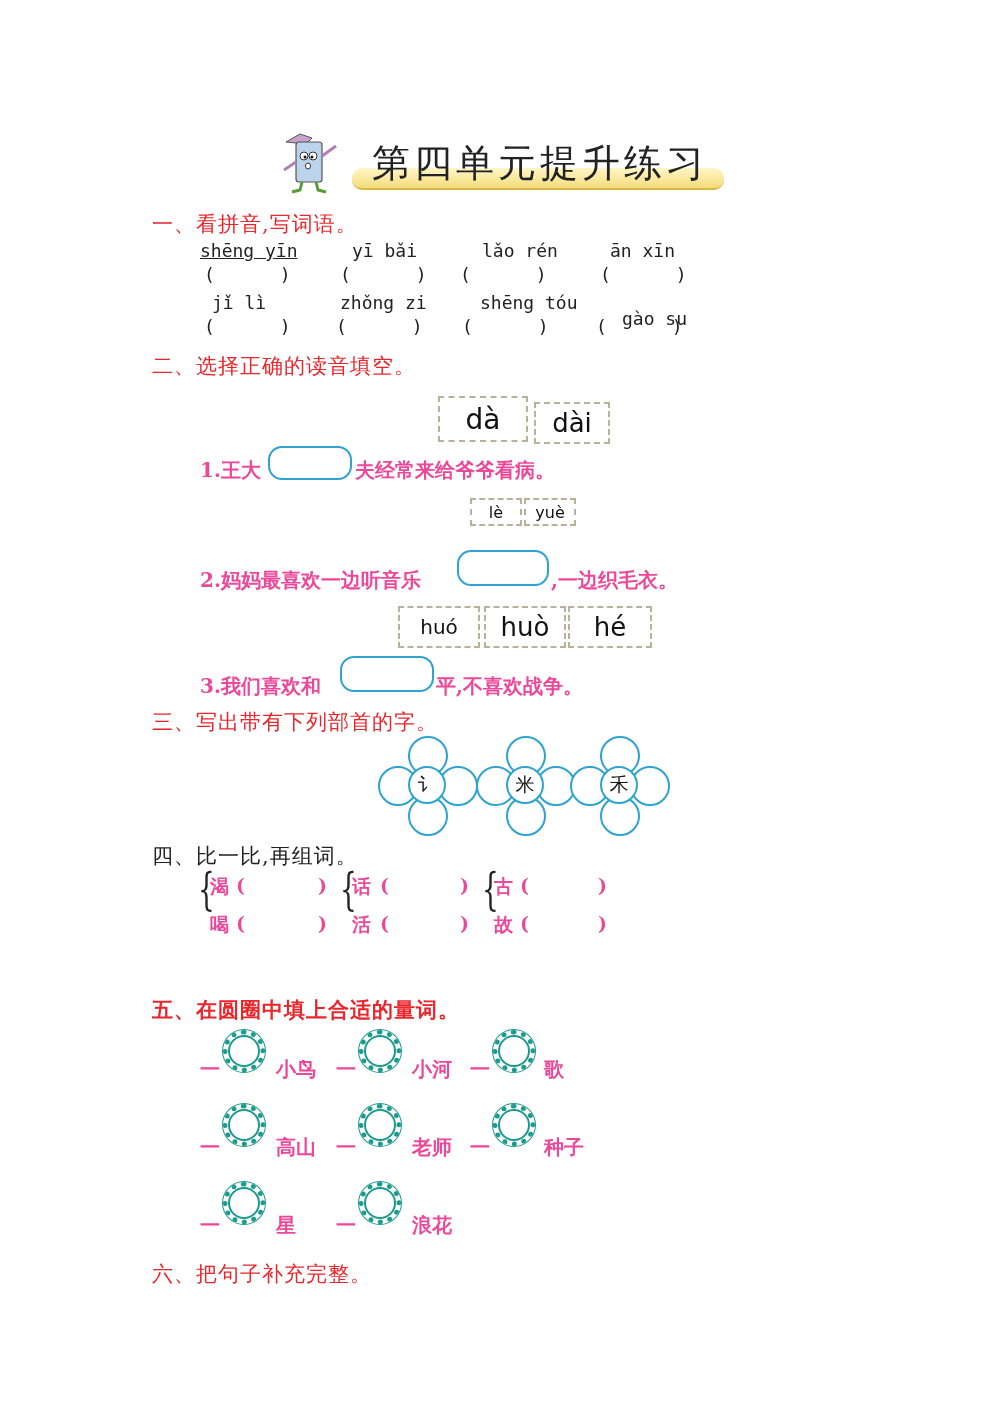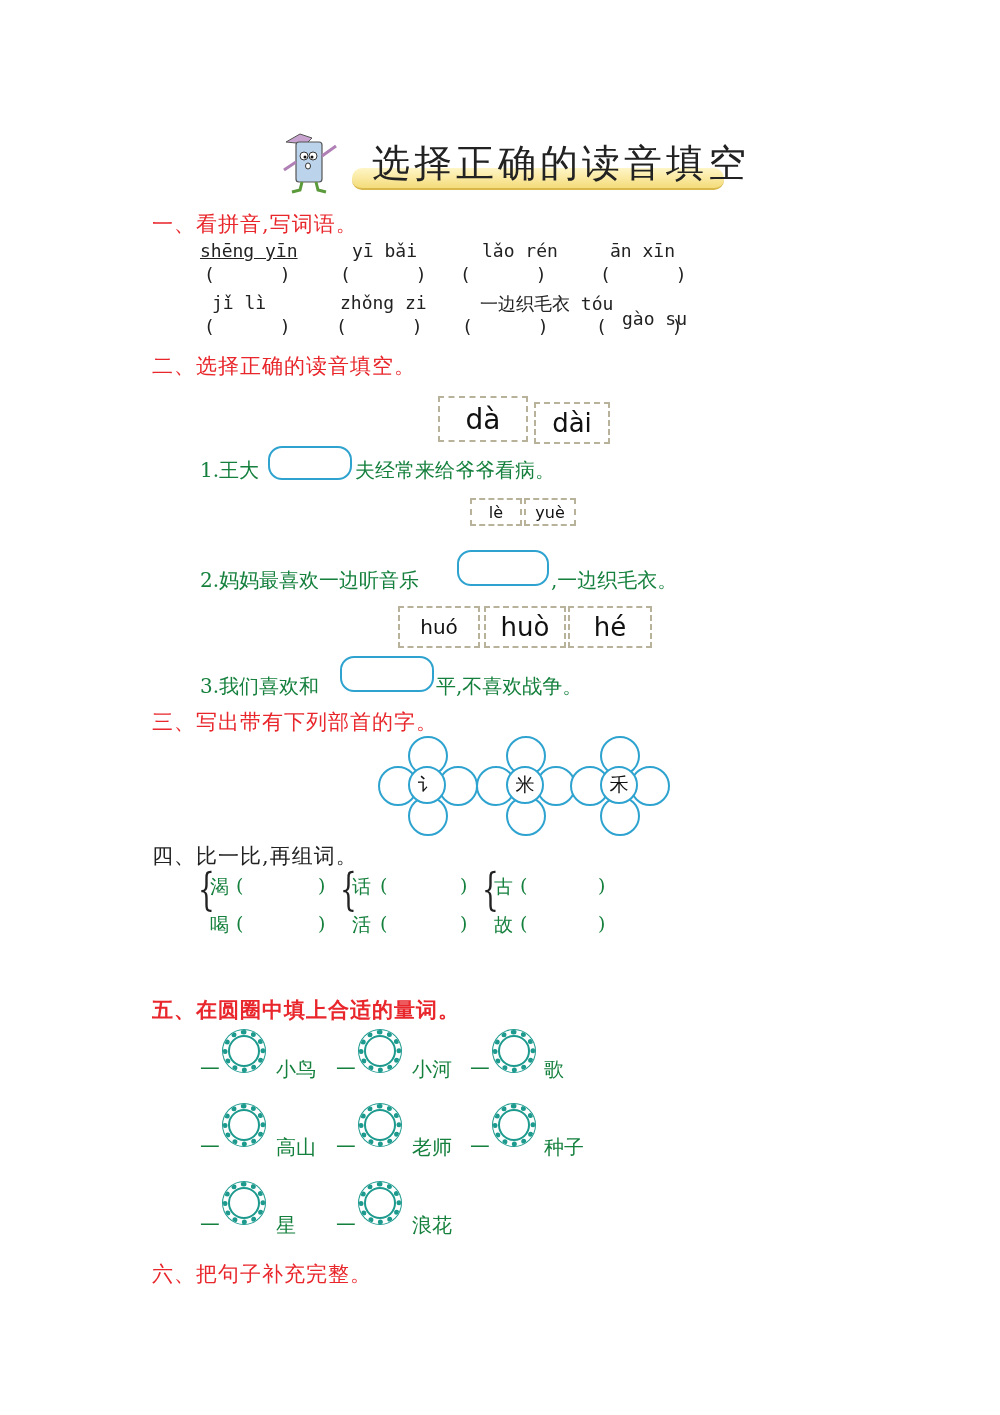--- a/index.html
+++ b/index.html
@@ -1,21 +1,21 @@
 <!DOCTYPE html>
 <html><head>
 <meta charset="utf-8">
 <style>
   html, body { margin:0; padding:0; background:#ffffff; }
   body { width:1000px; height:1415px; position:relative; overflow:hidden;
          font-family:"DejaVu Serif", "Liberation Serif", serif; color:#222; }
   .abs { position:absolute; }
   .red { color:#e8262b; }
   .heading { font-size:21px; letter-spacing:1px; white-space:nowrap; }
-  .text { font-size:20px; white-space:nowrap; color:#15803d; }
+  .text { font-size:20px; white-space:nowrap; color:#ec4899;font-weight:bold; }
   .pinyin { font-family:"DejaVu Sans Mono", "Liberation Mono", monospace; font-size:18px; white-space:nowrap; color:#222; }
   .paren { font-family:"DejaVu Sans Mono", "Liberation Mono", monospace; font-size:18px; white-space:pre; color:#222; }
   
   .banner { left:352px; top:168px; width:372px; height:20px; border-radius:10px;
             background:linear-gradient(#fff6c8,#f4dc7a); border-bottom:2px solid #d8b84a; }
   .title { left:372px; top:138px; font-size:38px; letter-spacing:4px; color:#222;
            font-family:"DejaVu Serif","Liberation Serif",serif; white-space:nowrap; }
   
   .mascot { left:278px; top:128px; width:74px; height:70px; }
   
@@ -44,34 +44,34 @@
     <circle cx="27" cy="29" r="1.5" fill="#111"></circle>
       <circle cx="34" cy="29" r="1.5" fill="#111"></circle>
     <ellipse cx="30" cy="38" rx="2.5" ry="3" fill="#fff" stroke="#333"></ellipse>
     <path d="M18 34 L6 42" stroke="#b07fb5" stroke-width="3"></path>
     <path d="M44 28 L58 18" stroke="#b07fb5" stroke-width="3"></path>
     <path d="M24 54 L22 62 L14 64" stroke="#5a9a3a" stroke-width="3" fill="none"></path>
     <path d="M38 54 L40 62 L48 64" stroke="#5a9a3a" stroke-width="3" fill="none"></path>
   </svg>
 </div>
 <div class="abs banner"></div>
-<div class="abs title">选择正确的读音填空</div>
+<div class="abs title">第四单元提升练习</div>
 
 <div class="abs heading red" style="left:152px;top:210px;">一、看拼音,写词语。</div>
 <div class="abs pinyin" style="left:200px;top:240px;text-decoration:underline;">shēng yīn</div>
 <div class="abs pinyin" style="left:352px;top:240px;">yī bǎi</div>
 <div class="abs pinyin" style="left:482px;top:240px;">lǎo rén</div>
 <div class="abs pinyin" style="left:610px;top:240px;">ān xīn</div>
 <div class="abs paren" style="left:204px;top:264px;">(      )</div>
 <div class="abs paren" style="left:340px;top:264px;">(      )</div>
 <div class="abs paren" style="left:460px;top:264px;">(      )</div>
 <div class="abs paren" style="left:600px;top:264px;">(      )</div>
 <div class="abs pinyin" style="left:212px;top:292px;">jǐ lì</div>
 <div class="abs pinyin" style="left:340px;top:292px;">zhǒng zi</div>
-<div class="abs pinyin" style="left:480px;top:292px;">一边织毛衣 tóu</div>
+<div class="abs pinyin" style="left:480px;top:292px;">shēng tóu</div>
 <div class="abs pinyin" style="left:622px;top:292px;margin-top:16px;">gào su</div>
 <div class="abs paren" style="left:204px;top:316px;">(      )</div>
 <div class="abs paren" style="left:336px;top:316px;">(      )</div>
 <div class="abs paren" style="left:462px;top:316px;">(      )</div>
 <div class="abs paren" style="left:596px;top:316px;">(      )</div>
 
 <div class="abs heading red" style="left:152px;top:352px;">二、选择正确的读音填空。</div>
 
 <div class="abs opt" style="left:438px;top:396px;width:90px;height:46px;font-size:28px;">dà</div>
 <div class="abs opt" style="left:534px;top:402px;width:76px;height:42px;font-size:26px;">dài</div>

